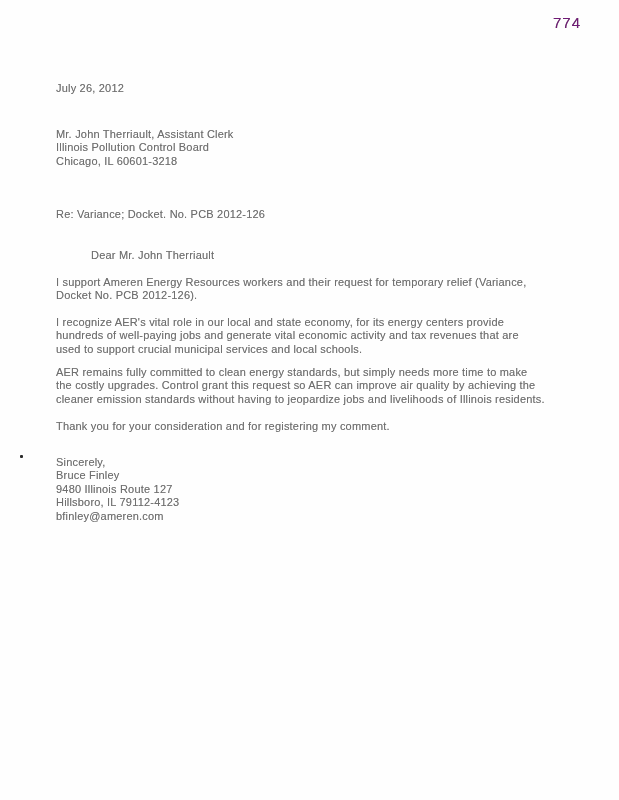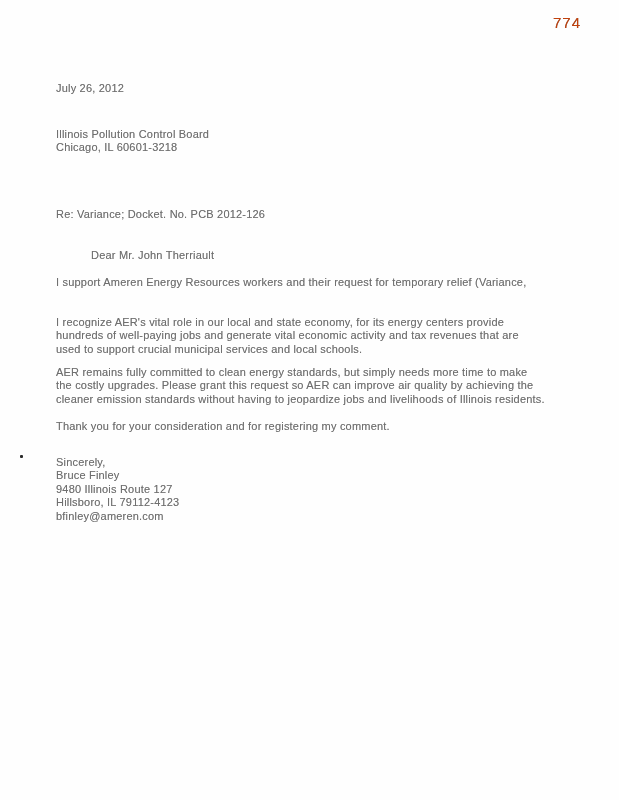--- a/index.html
+++ b/index.html
@@ -21,21 +21,21 @@
     font-size: 11px;
     line-height: 13.4px;
     letter-spacing: 0.2px;
     text-shadow: 0 0 0.6px rgba(120,120,120,0.55);
   }
   .page-number {
     position: absolute;
     top: 14px;
     right: 38px;
     font-size: 15px;
-    color: #c2410c;
+    color: #701a75;
     letter-spacing: 1px;
     text-shadow: 0 0 0.5px rgba(40,40,40,0.6);
   }
   .block { position: absolute; left: 56px; }
   .date-block      { top: 82px; }
   .recipient-block { top: 128px; }
   .re-block        { top: 208px; }
   .salutation-block{ top: 249px; padding-left: 35px; }
   .para1-block     { top: 276px; width: 505px; }
   .para2-block     { top: 316px; width: 505px; }
@@ -57,41 +57,43 @@
 
 <div class="page">
 
   <div class="page-number">774</div>
 
   <div class="scan-speck"></div>
 
   <div class="block date-block scan-text">July 26, 2012</div>
 
   <div class="block recipient-block scan-text">
+    <div>Mr. John Therriault, Assistant Clerk</div>
     <div>Illinois Pollution Control Board</div>
     <div>Chicago, IL 60601-3218</div>
   </div>
 
   <div class="block re-block scan-text">Re: Variance; Docket. No. PCB 2012-126</div>
 
   <div class="block salutation-block scan-text">Dear Mr. John Therriault</div>
 
   <div class="block para1-block scan-text">
     <div>I support Ameren Energy Resources workers and their request for temporary relief (Variance,</div>
+    <div>Docket No. PCB 2012-126).</div>
   </div>
 
   <div class="block para2-block scan-text">
     <div>I recognize AER's vital role in our local and state economy, for its energy centers provide</div>
     <div>hundreds of well-paying jobs and generate vital economic activity and tax revenues that are</div>
     <div>used to support crucial municipal services and local schools.</div>
   </div>
 
   <div class="block para3-block scan-text">
     <div>AER remains fully committed to clean energy standards, but simply needs more time to make</div>
-    <div>the costly upgrades. Please grant this request so AER can improve air quality by achieving the</div>
+    <div>the costly upgrades. Control grant this request so AER can improve air quality by achieving the</div>
     <div>cleaner emission standards without having to jeopardize jobs and livelihoods of Illinois residents.</div>
   </div>
 
   <div class="block thanks-block scan-text">
     <div>Thank you for your consideration and for registering my comment.</div>
   </div>
 
   <div class="block signature-block scan-text">
     <div>Sincerely,</div>
     <div>Bruce Finley</div>

